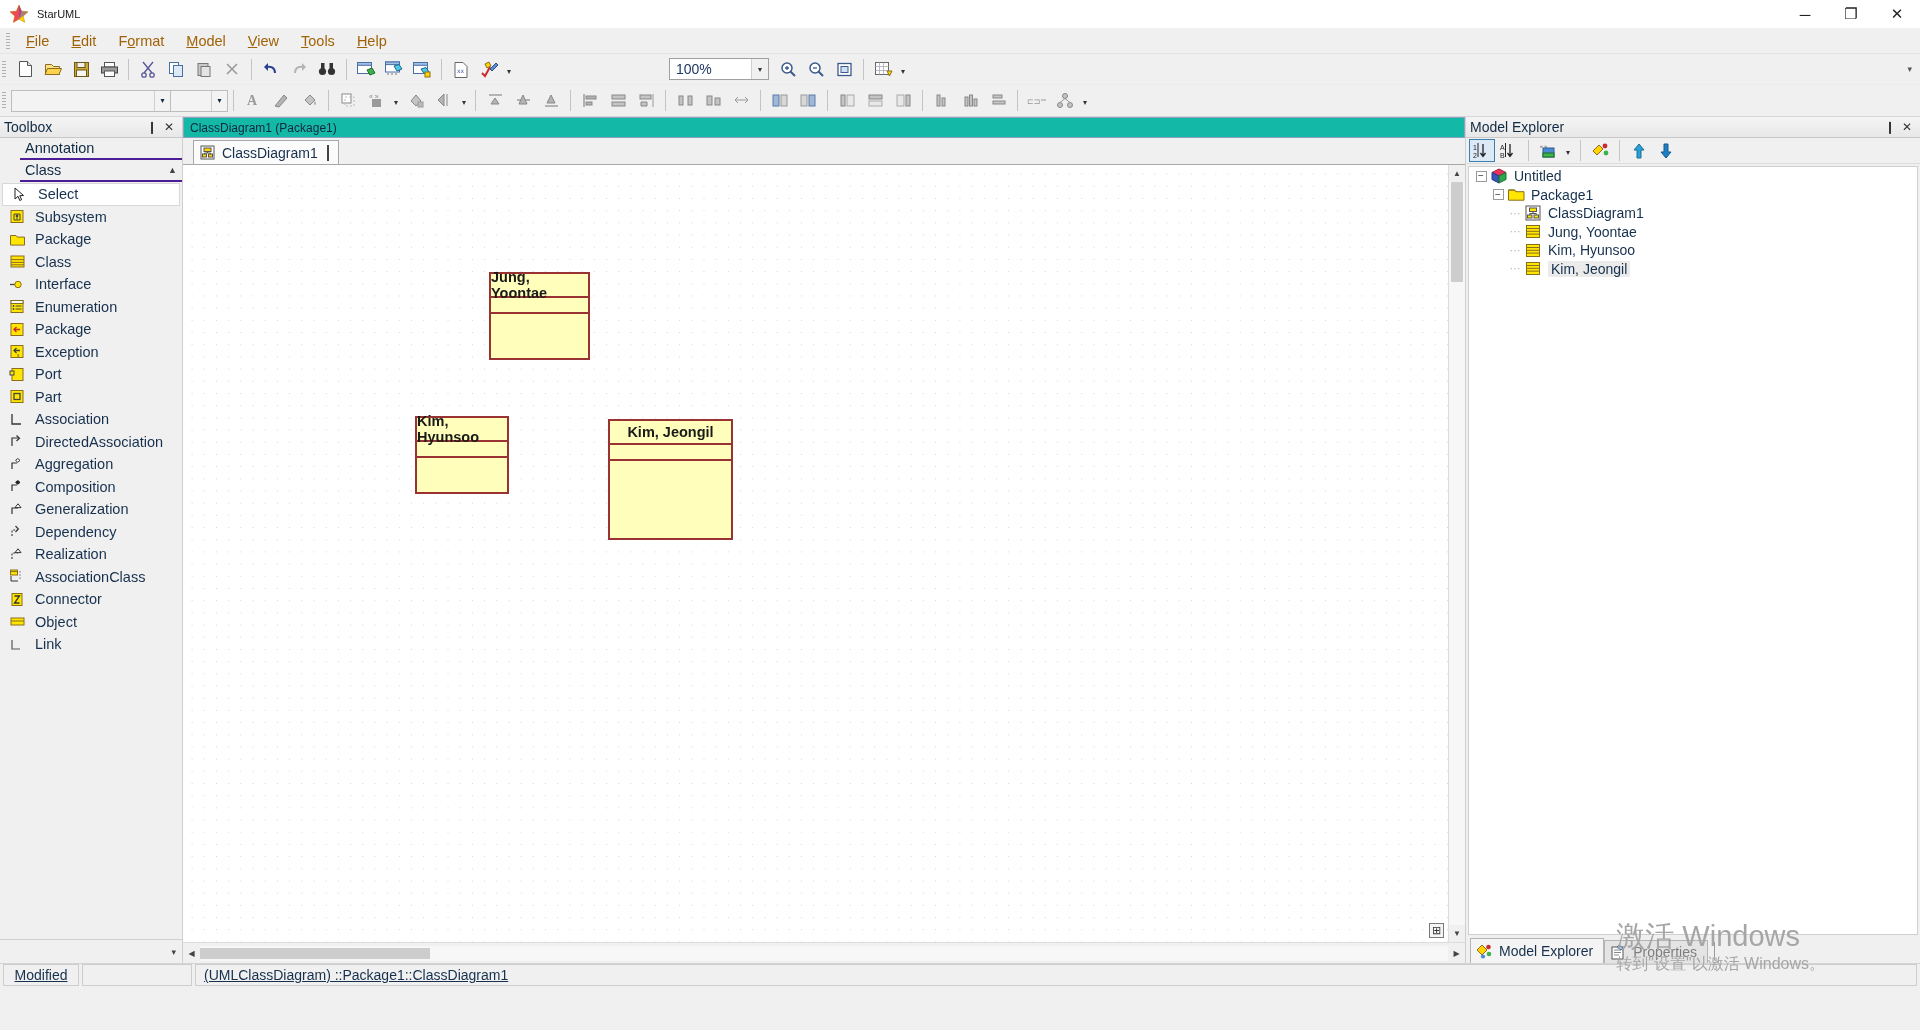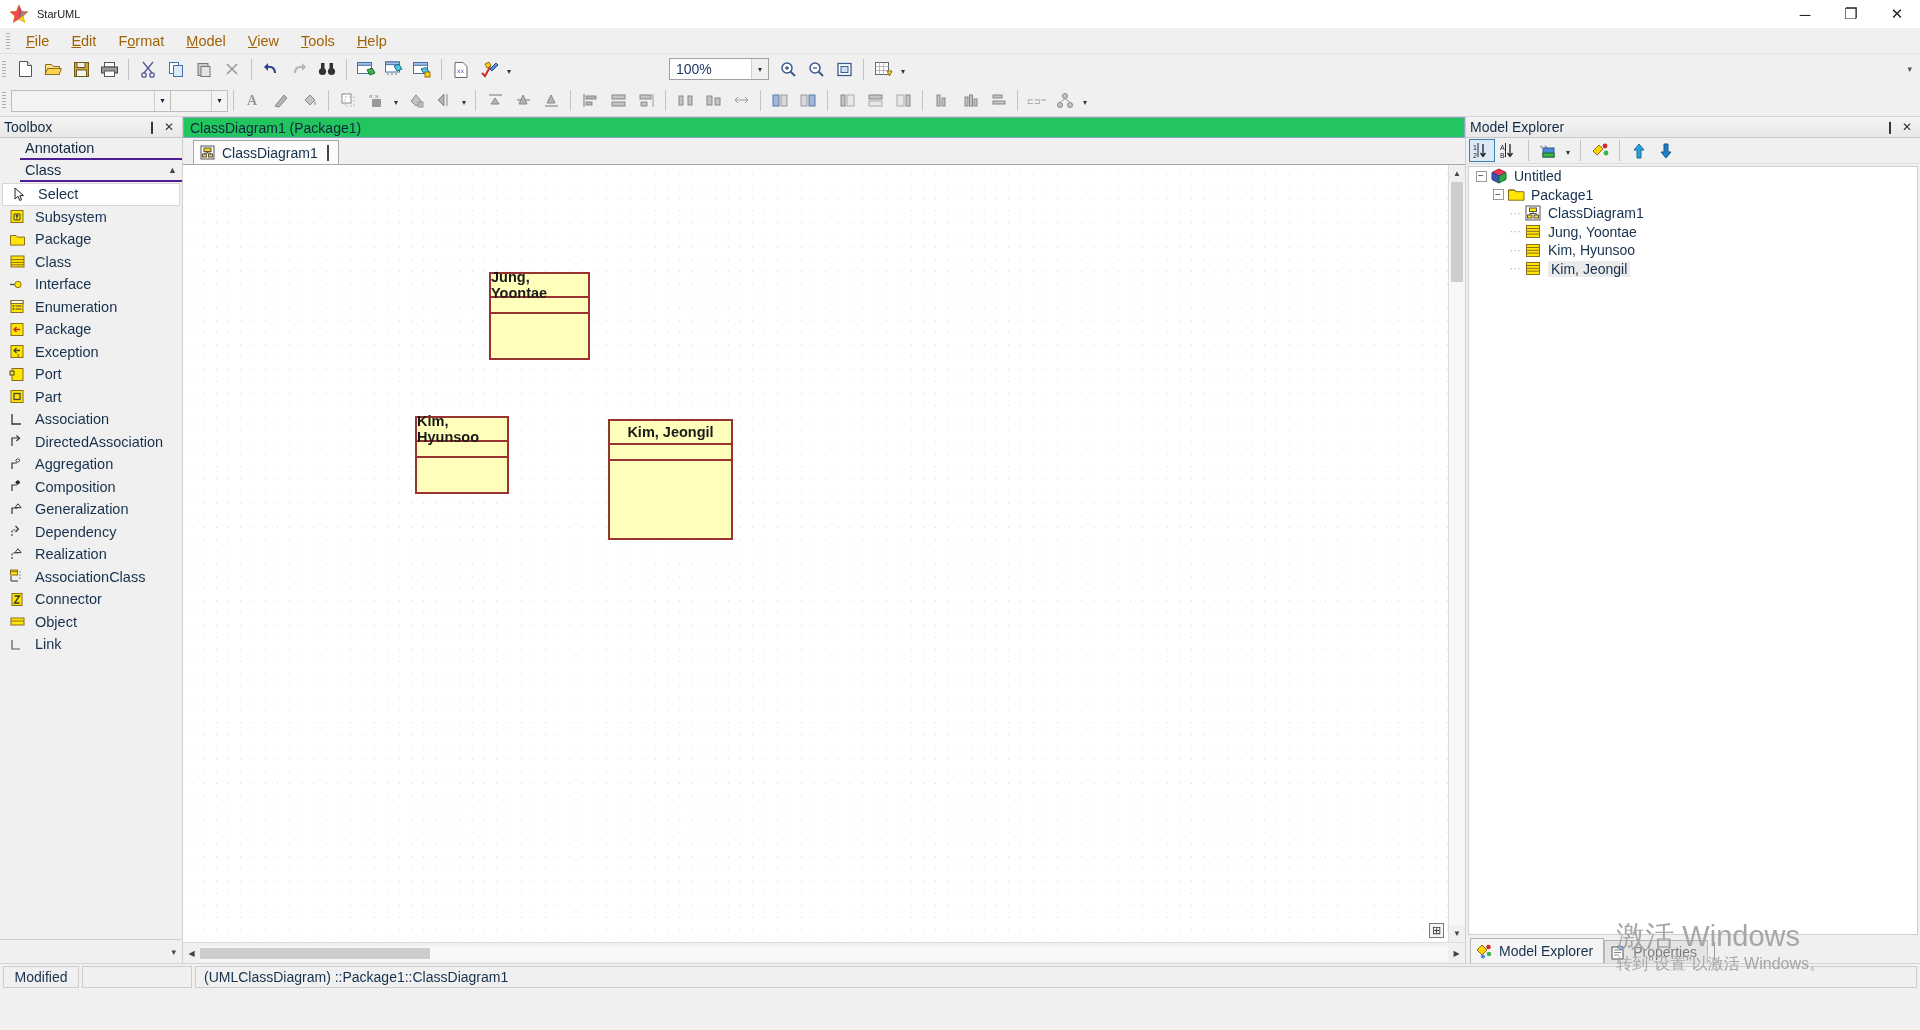--- a/index.html
+++ b/index.html
@@ -52,22 +52,22 @@
      align-items:center; padding:0 5px; font-size:14.5px; color:#102a43;margin-left:20px;}
   .tb-group .gh-arrow{ margin-left:auto; font-size:9px; color:#444;}
   #tb-items{ flex:1; background:#f0f0f0; padding-top:1px; overflow:hidden; }
   .tb-item{ height:22.5px; display:flex; align-items:center; padding-left:8px; font-size:14.5px; color:#16304d;}
   .tb-item.sel{ background:#fff; border:1px solid #d8d8d8; margin:0 2px; }
   .ti{ width:18px; height:16px; margin-right:9px; flex:none; display:flex; align-items:center; justify-content:center;}
   #tb-foot{ height:24px; border-top:1px solid #cfcfcf; display:flex; align-items:center; justify-content:flex-end;
      padding-right:6px; background:#f0f0f0;}
   
   #center{ flex:1; display:flex; flex-direction:column; background:#f0f0f0;}
-  #diagram-title{ height:21px; background:#22c55e; border:1px solid #8ba2c4; display:flex; align-items:center;
-     padding-left:6px; font-size:14px; color:#10263f;}
+  #diagram-title{ height:21px; background:#14b8a6; border:1px solid #8ba2c4; display:flex; align-items:center;
+     padding-left:6px; font-size:12px; color:#10263f;}
   #tabstrip{ height:27px; background:#f0f0f0; display:flex; align-items:flex-end; padding-left:10px;
      border-bottom:1px solid #a8a8a8;}
   .dtab{ height:24px; background:#fbfbfb; border:1px solid #a8a8a8; border-bottom:none; display:flex;
      align-items:center; padding:0 9px 0 6px; font-size:14px; color:#16304d; }
   #canvas-wrap{ flex:1; display:flex; }
   #canvas{ flex:1; position:relative; overflow:hidden; background:#ffffff;
      background-image:radial-gradient(#d8d0d0 0.7px, transparent 0.8px);
      background-size:12.2px 12.2px; background-position:3px 3px;}
   .clsbox{ position:absolute; background:#ffffbb; border:2px solid #993333; }
   .clsname{ height:24px; display:flex; align-items:center; justify-content:center;
@@ -96,22 +96,22 @@
   .texp{ width:11px; height:11px; border:1px solid #9a9a9a; background:#fff; display:flex;
      align-items:center; justify-content:center; font-size:10px; line-height:8px; color:#333;}
   .tdash{ width:16px; flex:none; display:flex; align-items:center; justify-content:center; color:#b6b6b6; font-size:11px;}
   .ticon{ width:19px; height:16px; margin-right:6px; flex:none; display:flex; align-items:center; justify-content:center;}
   .tlabel.selected{ background:#ebebeb; padding:0 3px; }
   #exp-tabs{ height:26px; display:flex; align-items:flex-end; padding-left:4px; background:#f0f0f0;}
   .etab{ height:23px; display:flex; align-items:center; padding:0 10px 0 5px; font-size:14px;
      border:1px solid #b5b5b5; border-bottom:none; background:#e4e4e4; color:#7d7d7d;}
   .etab.active{ background:#f4f4f4; color:#16304d; height:25px;}
   
-  #statusbar{ height:26px; background:#f0f0f0; display:flex; align-items:center;
-     border-top:1px solid #d4d4d4; font-size:14px; color:#16304d;}
+  #statusbar{ height:26px; background:#f0f0f0; display:flex; 
+     border-top:1px solid #d4d4d4; font-size:14px; color:#16304d;text-decoration:underline;}
   .sfield{ height:22px; border:1px solid #cdcdcd; background:#f0f0f0; display:flex; align-items:center;
      padding:0 8px; margin-left:3px;}
   
   #watermark{ position:absolute; right:95px; bottom:55px; text-align:left; color:#a6a6a6;
      pointer-events:none; z-index:5;}
   #watermark .wm1{ font-size:29px; line-height:34px; }
   #watermark .wm2{ font-size:16px; line-height:22px; }
 </style>
 </head>
 <body>

